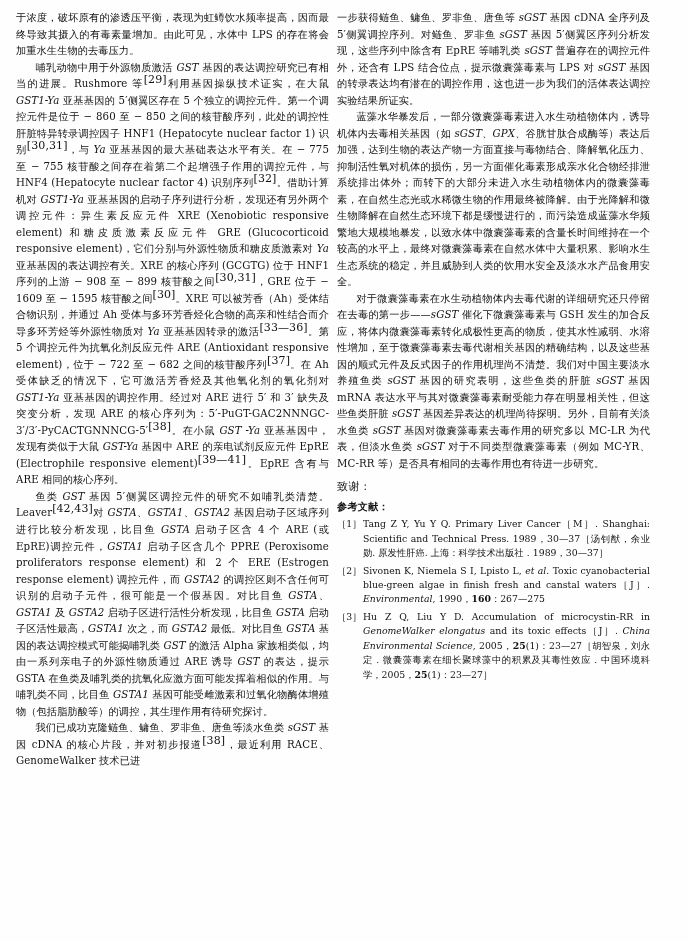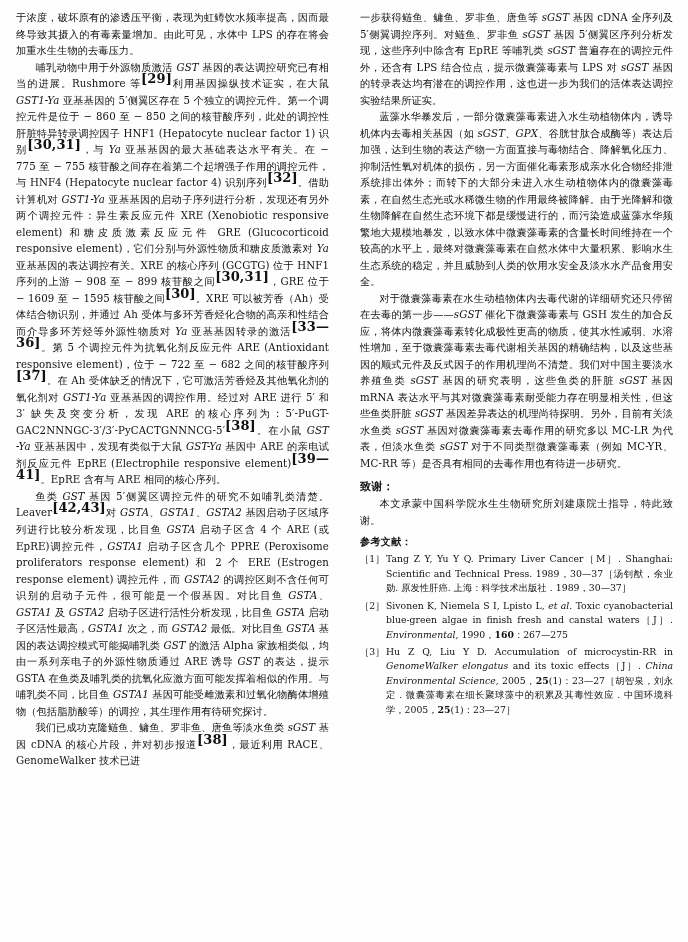--- a/index.html
+++ b/index.html
@@ -17,21 +17,21 @@
   .page {
     position: relative;
     width: 688px;
     height: 942px;
     box-sizing: border-box;
     padding: 10px 16px 12px 16px;
     background: #fefefe;
   }
   .columns {
     display: flex;
-    gap: 31px;
+    gap: 8px;
     height: 100%;
   }
   .col {
     width: 313px;
     flex: 0 0 313px;
     display: block;
   }
   p {
     margin: 0;
     font-size: 10.2px;
@@ -48,34 +48,33 @@
     font-size: 12.4px;
     font-weight: bold;
     letter-spacing: 0.5px;
   }
   .sec-head .num {
     margin-right: 10px;
   }
   .sub-head {
     margin: 7px 0 2px 0;
     font-size: 11px;
-    font-weight: bold;
+    font-weight: normal;
     letter-spacing: 0.4px;
   }
   .ref-head {
     margin: 6px 0 3px 0;
     font-size: 10px;
     font-weight: bold;
     letter-spacing: 0.4px;
   }
   sup {
-    font-size: 13px;
+    font-size: 11px;
     vertical-align: super;
     line-height: 0;
-    font-weight: bold;
   }
   i, em {
     margin-top: 24px;
   }
   .ref-list {
     margin: 0;
     padding: 0;
     list-style: none;
   }
   .ref-item {
@@ -122,21 +121,20 @@
 
       <p class="ind">
         <span>蓝藻水华暴发后，一部分微囊藻毒素进入水生动植物体内，诱导机体内去毒相关基因（如 <i>sGST</i>、<i>GPX</i>、谷胱甘肽合成酶等）表达后加强，达到生物的表达产物一方面直接与毒物结合、降解氧化压力、抑制活性氧对机体的损伤，另一方面催化毒素形成亲水化合物经排泄系统排出体外；而转下的大部分未进入水生动植物体内的微囊藻毒素，在自然生态光或水稀微生物的作用最终被降解。由于光降解和微生物降解在自然生态环境下都是缓慢进行的，而污染造成蓝藻水华频繁地大规模地暴发，以致水体中微囊藻毒素的含量长时间维持在一个较高的水平上，最终对微囊藻毒素在自然水体中大量积累、影响水生生态系统的稳定，并且威胁到人类的饮用水安全及淡水水产品食用安全。</span>
       </p>
 
       <p class="ind">
         <span>对于微囊藻毒素在水生动植物体内去毒代谢的详细研究还只停留在去毒的第一步——<i>sGST</i> 催化下微囊藻毒素与 GSH 发生的加合反应，将体内微囊藻毒素转化成极性更高的物质，使其水性减弱、水溶性增加，至于微囊藻毒素去毒代谢相关基因的精确结构，以及这些基因的顺式元件及反式因子的作用机理尚不清楚。我们对中国主要淡水养殖鱼类 <i>sGST</i> 基因的研究表明，这些鱼类的肝脏 <i>sGST</i> 基因 mRNA 表达水平与其对微囊藻毒素耐受能力存在明显相关性，但这些鱼类肝脏 <i>sGST</i> 基因差异表达的机理尚待探明。另外，目前有关淡水鱼类 <i>sGST</i> 基因对微囊藻毒素去毒作用的研究多以 MC-LR 为代表，但淡水鱼类 <i>sGST</i> 对于不同类型微囊藻毒素（例如 MC-YR、MC-RR 等）是否具有相同的去毒作用也有待进一步研究。</span>
       </p>
 
       <div class="sub-head">致谢：</div>
-      <p class="ind">本文承蒙中国科学院水生生物研究所刘建康院士指导，特此致谢。</p>
 
       <div class="ref-head">参考文献：</div>
       <div class="ref-list">
         <div class="ref-item">
           <span class="ref-num">［1］</span>
           <span class="ref-body">Tang Z Y, Yu Y Q. Primary Liver Cancer［M］. Shanghai: Scientific and Technical Press. 1989，30—37［汤钊猷，余业勋. 原发性肝癌. 上海：科学技术出版社．1989，30—37］</span>
         </div>
         <div class="ref-item">
           <span class="ref-num">［2］</span>
           <span class="ref-body">Sivonen K, Niemela S I, Lpisto L, <i>et al</i>. Toxic cyanobacterial blue-green algae in finish fresh and canstal waters［J］. <i>Environmental</i>, 1990，<b>160</b>：267—275</span>

